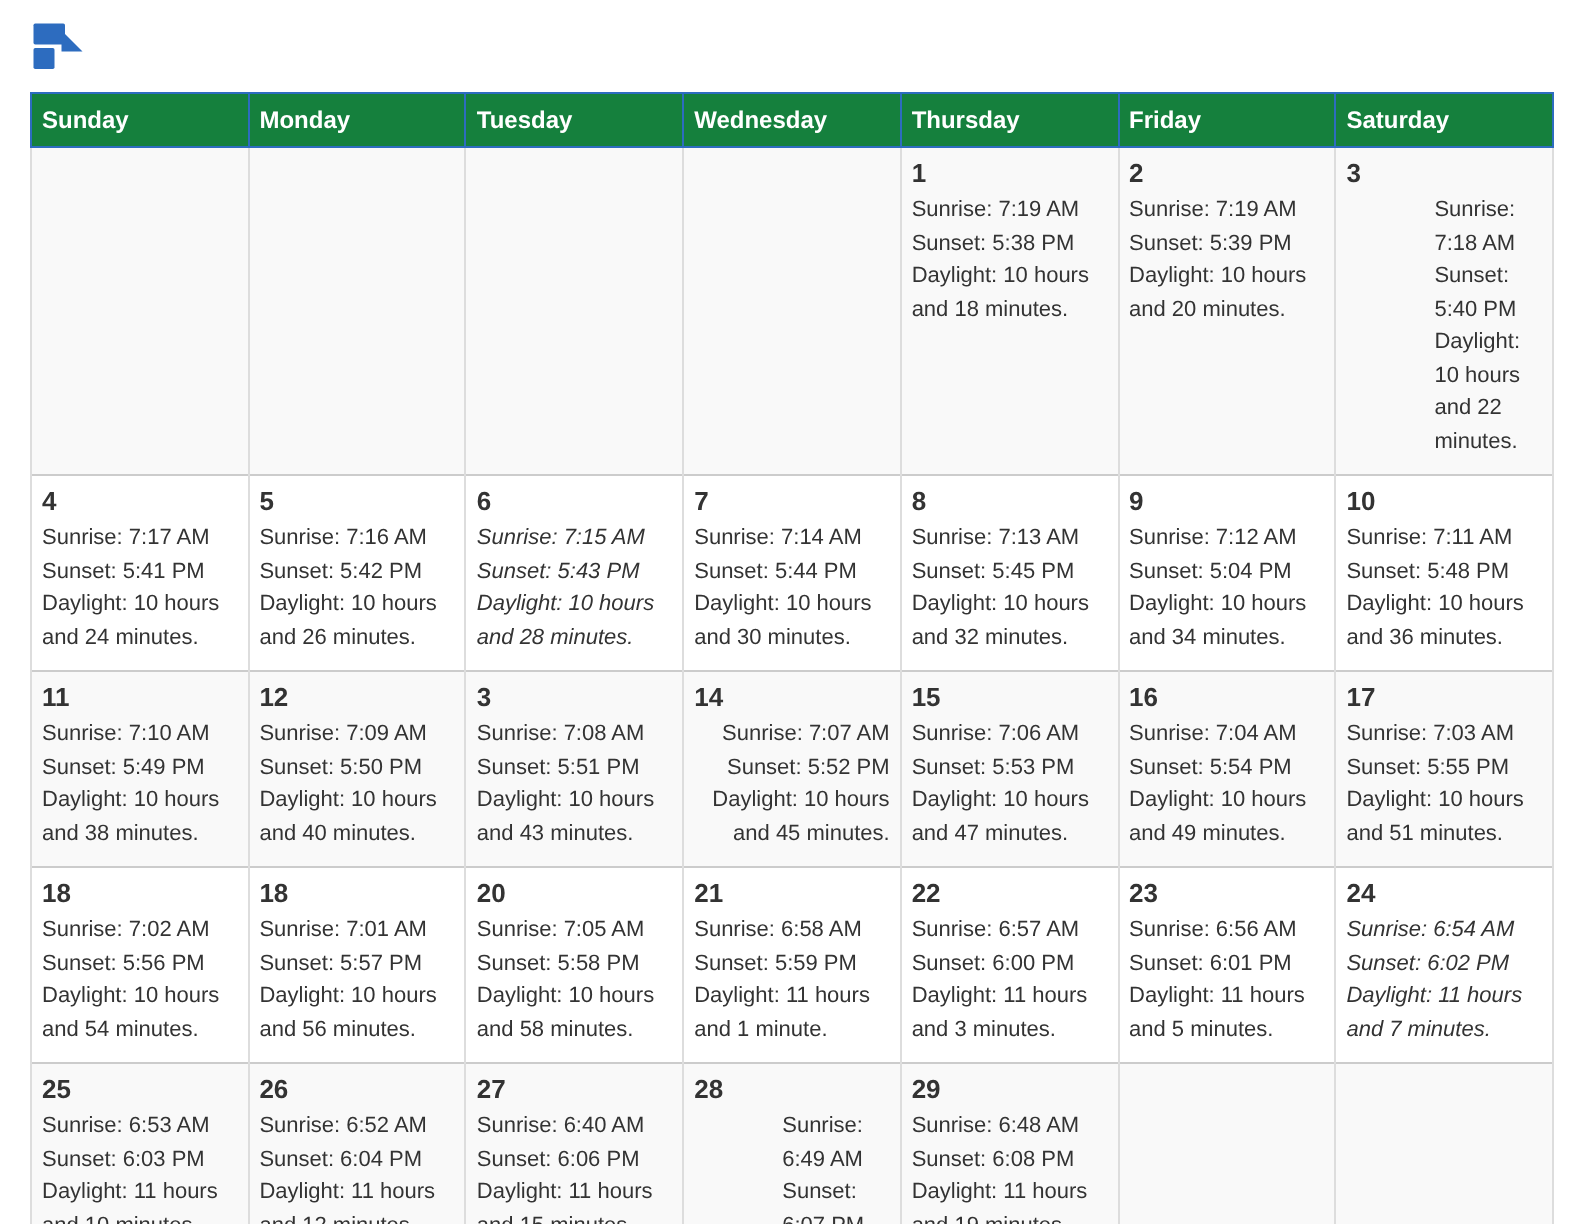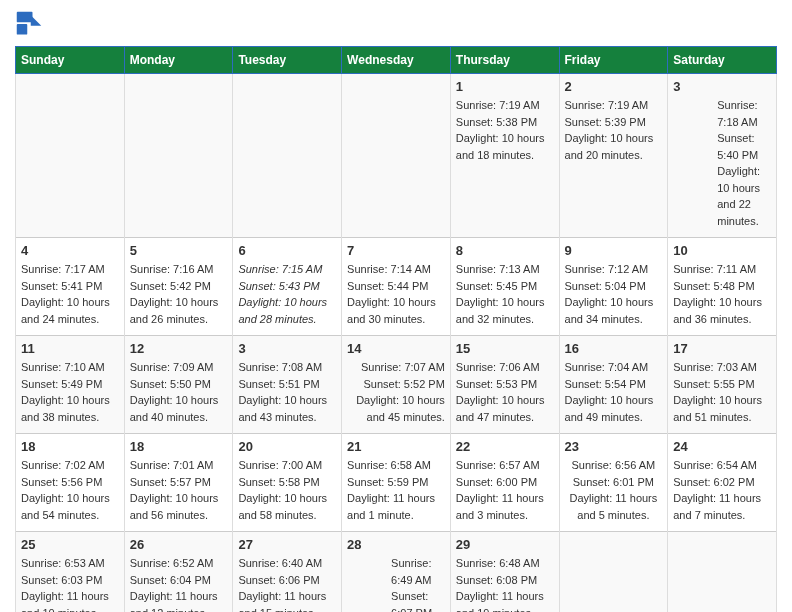--- a/index.html
+++ b/index.html
@@ -254,45 +254,45 @@
 Daylight: 10 hours and 54 minutes.</div>
         </td>
         <td>
           <span class="day-number">18</span>
           <div class="day-info" style="white-space: pre-line;">Sunrise: 7:01 AM
 Sunset: 5:57 PM
 Daylight: 10 hours and 56 minutes.</div>
         </td>
         <td>
           <span class="day-number">20</span>
-          <div class="day-info" style="white-space: pre-line;">Sunrise: 7:00 AM
+          <div class="day-info" style="white-space: pre-line;">Sunrise: 7:05 AM
 Sunset: 5:58 PM
 Daylight: 10 hours and 58 minutes.</div>
         </td>
         <td>
           <span class="day-number">21</span>
           <div class="day-info" style="white-space: pre-line;">Sunrise: 6:58 AM
 Sunset: 5:59 PM
 Daylight: 11 hours and 1 minute.</div>
         </td>
         <td>
           <span class="day-number">22</span>
           <div class="day-info" style="white-space: pre-line;">Sunrise: 6:57 AM
 Sunset: 6:00 PM
 Daylight: 11 hours and 3 minutes.</div>
         </td>
         <td>
           <span class="day-number">23</span>
-          <div class="day-info" style="white-space: pre-line; text-align: center;">Sunrise: 6:56 AM
+          <div class="day-info" style="white-space: pre-line;">Sunrise: 6:56 AM
 Sunset: 6:01 PM
 Daylight: 11 hours and 5 minutes.</div>
         </td>
         <td>
           <span class="day-number">24</span>
-          <div class="day-info" style="white-space: pre-line;">Sunrise: 6:54 AM
+          <div class="day-info" style="white-space: pre-line; font-style: italic;">Sunrise: 6:54 AM
 Sunset: 6:02 PM
 Daylight: 11 hours and 7 minutes.</div>
         </td>
       </tr>
       <tr>
         <td>
           <span class="day-number">25</span>
           <div class="day-info" style="white-space: pre-line;">Sunrise: 6:53 AM
 Sunset: 6:03 PM
 Daylight: 11 hours and 10 minutes.</div>

